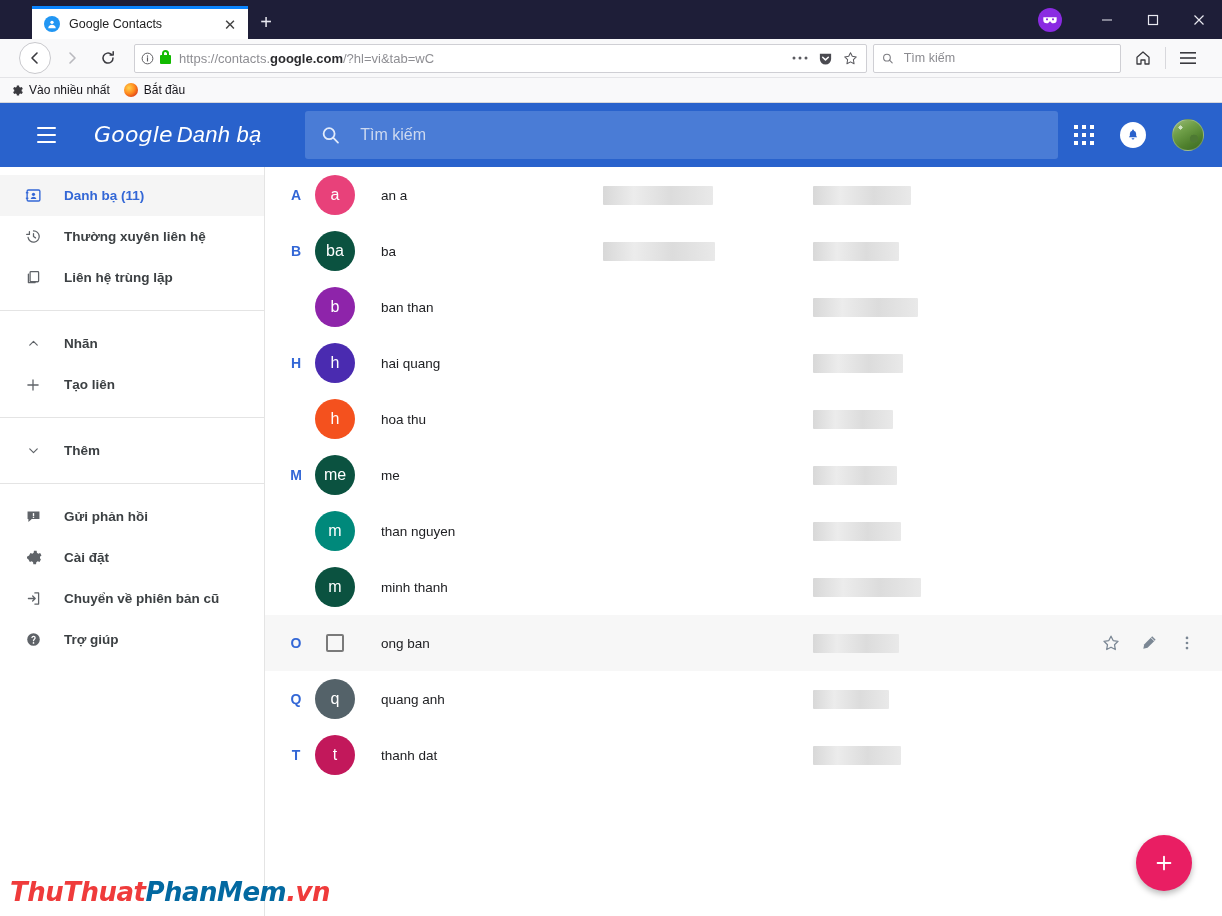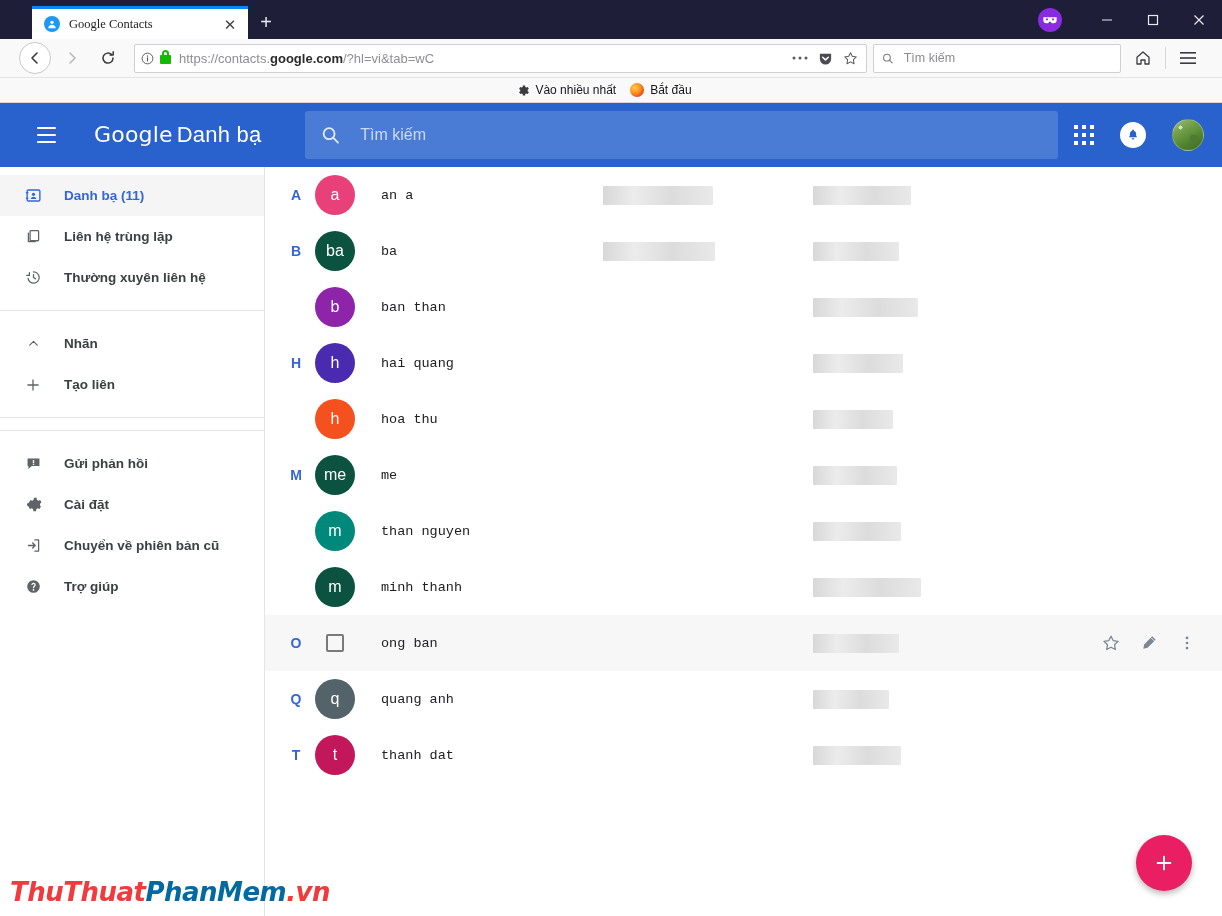--- a/index.html
+++ b/index.html
@@ -35,21 +35,21 @@
   }
   .tab-favicon {
     width: 16px; height: 16px; border-radius: 50%;
     background: #2196f3;
     display: flex; align-items: center; justify-content: center;
     flex: 0 0 auto; margin-right: 9px;
   }
   .tab-favicon svg { display:block; }
   .tab-title {
     font-size: 12.5px; color: #222; white-space: nowrap;
-    overflow: hidden; text-overflow: ellipsis; flex: 1 1 auto; font-family: Liberation Serif, serif;
+    overflow: hidden; text-overflow: ellipsis; flex: 1 1 auto;
   }
   .tab-close {
     width: 20px; height: 20px; flex: 0 0 auto;
     display: flex; align-items: center; justify-content: center;
     font-size: 15px; color: #444; line-height: 1; cursor: pointer;
   }
   .newtab-btn {
     width: 36px; height: 33px;
     display: flex; align-items: center; justify-content: center;
     color: #e7e7ef; font-size: 20px; font-weight: 300; cursor: pointer;
@@ -116,21 +116,20 @@
     font-family: "Liberation Sans", sans-serif; margin-left: 8px;
   }
   .searchbar input::placeholder { color: #8b8b90; }
   .nav-right { display:flex; align-items:center; }
   .vdiv { width:1px; height:22px; background:#d8d8dc; margin:0 4px; }
 
   .bookmarks {
     height: 24px; background: #f9f9fa;
     display: flex; align-items: center; padding: 0 10px;
     border-bottom: 1px solid #d7d7db;
-    justify-content: center;
   }
   .bm-item {
     display: flex; align-items: center; gap: 6px;
     font-size: 12px; color: #15141a; margin-right: 14px; cursor: pointer;
   }
   .ff-logo {
     width: 14px; height: 14px; border-radius: 50%;
     background: radial-gradient(circle at 35% 35%, #ffd24c 0%, #ff8a1e 45%, #e24a1a 75%, #a32d8f 100%);
   }
 
@@ -143,21 +142,21 @@
     position: relative;
   }
   .hamburger {
     width: 48px; height: 48px; display:flex; flex-direction:column;
     align-items:center; justify-content:center; gap:5px; cursor:pointer;
     margin-left: 6px;
   }
   .hamburger span { display:block; width:19px; height:2px; background:#fff; border-radius:1px;}
   .brand {
     margin-left: 24px; color: #fff; font-size: 22px;
-    white-space: nowrap; letter-spacing: .2px;
+    white-space: nowrap; letter-spacing: .2px; font-style: italic;
   }
   .brand .g { font-family:"DejaVu Sans", sans-serif; font-weight:400; }
   .brand .p { font-weight:400; margin-left:4px; }
   .gsearch {
     margin-left: 44px; width: 721px; height: 48px;
     background: #4a7cd6; border-radius: 3px;
     display: flex; align-items: center; padding: 0 16px;
   }
   .gsearch input {
     border:none; outline:none; background:transparent; color:#fff;
@@ -218,21 +217,21 @@
   }
   .c-avatar {
     width: 40px; height: 40px; border-radius: 50%;
     flex:0 0 40px; display:flex; align-items:center; justify-content:center;
     color:#fff; font-size:16px; font-weight:400; margin-right: 26px;
   }
   .c-check {
     width: 18px; height: 18px; border: 2px solid #7a7a7a; border-radius: 2px;
     margin: 0 37px 0 11px; flex:0 0 18px; box-sizing:border-box; cursor:pointer;
   }
-  .c-name { width: 222px; flex:0 0 222px; font-size: 13.5px; color: #202124; font-family: Liberation Mono, monospace; }
+  .c-name { width: 222px; flex:0 0 222px; font-size: 13.5px; color: #202124; }
   .redact {
     height: 19px; border-radius: 1px;
     background: linear-gradient(90deg,#d8d8d8,#ececec 28%,#dcdcdc 62%,#e9e9e9 100%);
     filter: blur(.4px);
   }
   .col-email { width: 210px; flex:0 0 210px; }
   .col-phone { width: 200px; flex:0 0 200px; }
   .row-actions {
     position:absolute; right: 22px; top:0; height:56px;
     display:flex; align-items:center; gap: 12px;
@@ -441,38 +440,38 @@
               <rect x="1" y="6" width="3" height="1.5" fill="#3367d6"></rect>
               <rect x="1" y="12.5" width="3" height="1.5" fill="#3367d6"></rect>
             </svg>
         </span>
         <span>Danh bạ (11)</span>
       </div>
 
       <div class="snav-item">
         <span class="sico">
           <svg width="17" height="17" viewBox="0 0 20 20">
-              <rect x="6" y="3" width="10" height="12" rx="1" fill="none" stroke="#5f6368" stroke-width="1.5"></rect>
-              <path d="M4 6v10h8" fill="none" stroke="#5f6368" stroke-width="1.5" stroke-linecap="round" stroke-linejoin="round"></path>
-            </svg>
-        </span>
-        <span>Liên hệ trùng lặp</span>
-      </div>
-
-      <div class="snav-item">
-        <span class="sico">
-          <svg width="17" height="17" viewBox="0 0 20 20">
               <path d="M10 3.4A6.6 6.6 0 1 1 3.6 11" fill="none" stroke="#5f6368" stroke-width="1.5" stroke-linecap="round"></path>
               <path d="M2 7.6h3.2V4.4" fill="none" stroke="#5f6368" stroke-width="1.5" stroke-linecap="round" stroke-linejoin="round"></path>
               <path d="M10 6.6V10l2.4 1.6" fill="none" stroke="#5f6368" stroke-width="1.5" stroke-linecap="round"></path>
             </svg>
         </span>
         <span>Thường xuyên liên hệ</span>
       </div>
 
+      <div class="snav-item">
+        <span class="sico">
+          <svg width="17" height="17" viewBox="0 0 20 20">
+              <rect x="6" y="3" width="10" height="12" rx="1" fill="none" stroke="#5f6368" stroke-width="1.5"></rect>
+              <path d="M4 6v10h8" fill="none" stroke="#5f6368" stroke-width="1.5" stroke-linecap="round" stroke-linejoin="round"></path>
+            </svg>
+        </span>
+        <span>Liên hệ trùng lặp</span>
+      </div>
+
       <div class="s-sep"></div>
 
       <div class="snav-item">
         <span class="sico">
           <svg width="15" height="15" viewBox="0 0 20 20">
               <path d="M5 12.2 10 7.2l5 5" fill="none" stroke="#5f6368" stroke-width="1.6" stroke-linecap="round" stroke-linejoin="round"></path>
             </svg>
         </span>
         <span>Nhãn</span>
       </div>
@@ -481,20 +480,28 @@
         <span class="sico">
           <svg width="16" height="16" viewBox="0 0 20 20">
               <path d="M10 3.6v12.8M3.6 10h12.8" stroke="#5f6368" stroke-width="1.6" stroke-linecap="round"></path>
             </svg>
         </span>
         <span>Tạo liên</span>
       </div>
 
       <div class="s-sep"></div>
 
+      <div class="snav-item">
+        <span class="sico">
+          <svg width="15" height="15" viewBox="0 0 20 20">
+              <path d="M5 7.8 10 12.8l5-5" fill="none" stroke="#5f6368" stroke-width="1.6" stroke-linecap="round" stroke-linejoin="round"></path>
+            </svg>
+        </span>
+        <span>Thêm</span>
+      </div>
 
       <div class="s-sep"></div>
 
 
       <div class="snav-item">
         <span class="sico">
           <svg width="17" height="17" viewBox="0 0 20 20">
               <path d="M3 4h14v9H8l-4 3.4V13H3z" fill="#5f6368"></path>
               <rect x="9.2" y="6" width="1.6" height="3.4" fill="#fff"></rect>
               <rect x="9.2" y="10.2" width="1.6" height="1.5" fill="#fff"></rect>

